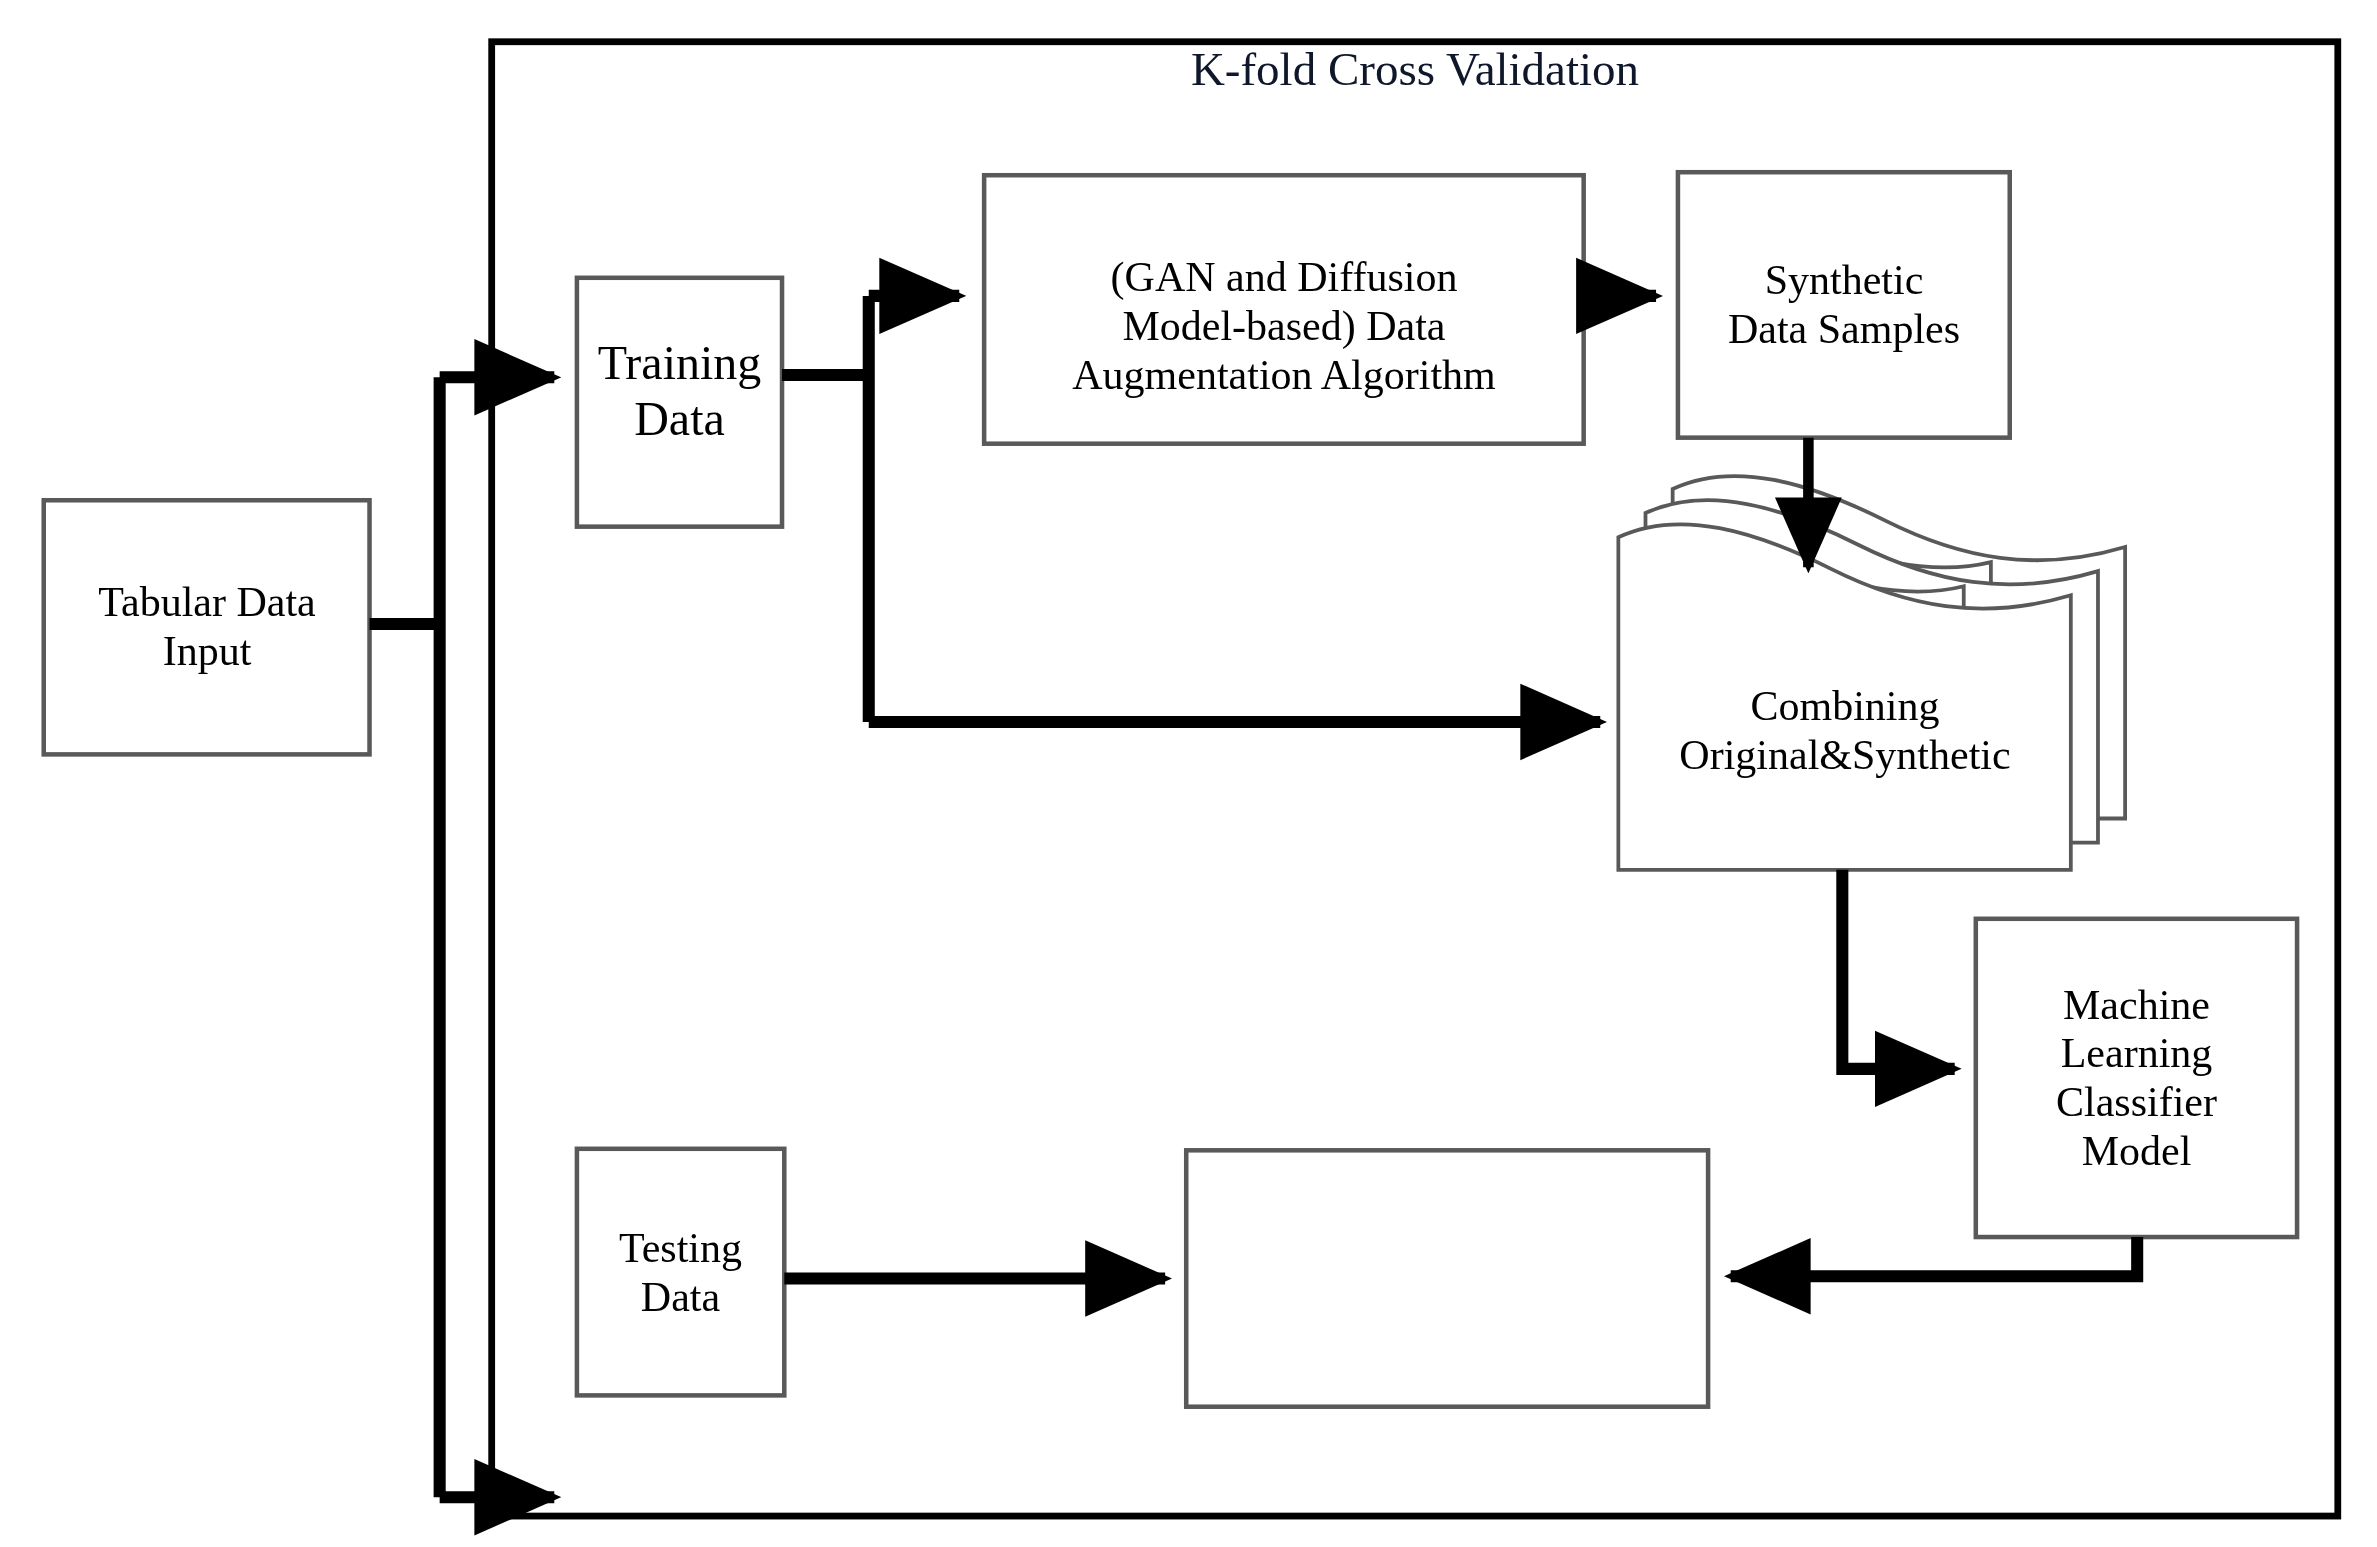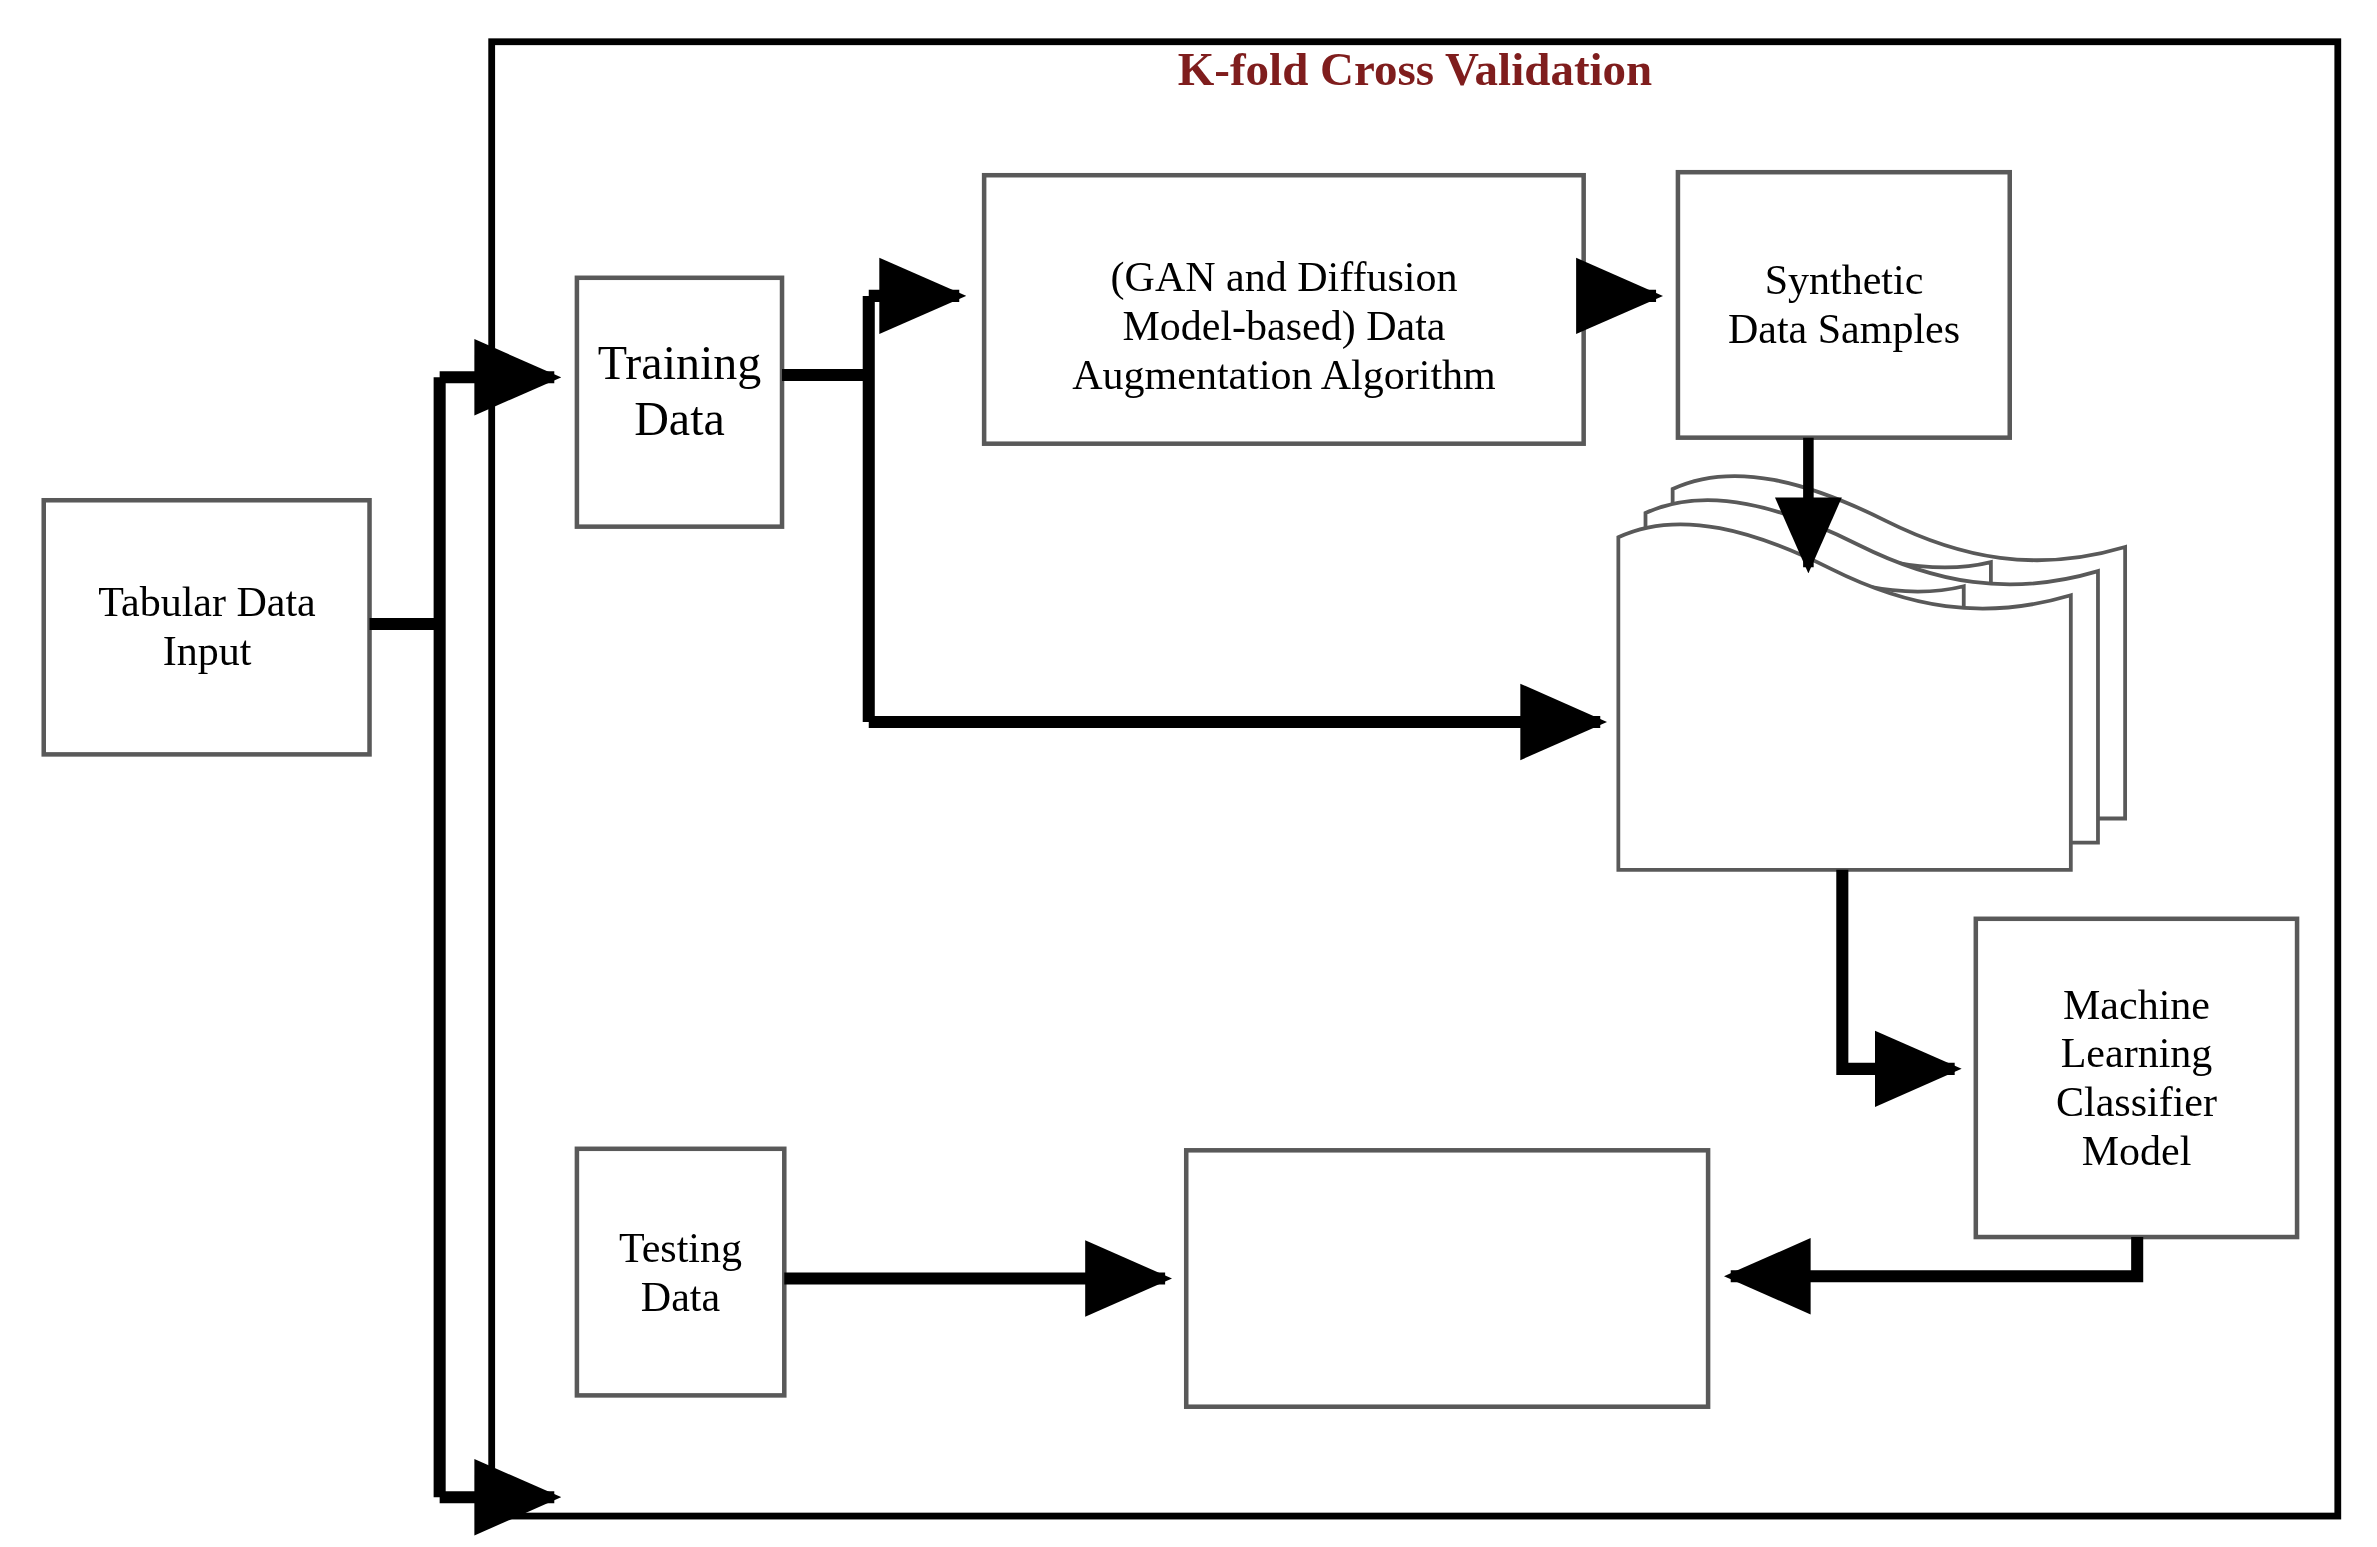--- a/index.html
+++ b/index.html
@@ -29,25 +29,24 @@
     text-align: center;
     color: #000000;
     line-height: 1.16;
     white-space: pre-line;
     pointer-events: none;
     font-weight: 400;
   }
   .title-label {
     position: absolute;
     text-align: center;
-    color: #7f1d1d;
+    color: #0f172a;
     font-size: 47px;
     line-height: 1.1;
     white-space: pre-line;
-    font-weight: bold;
   }
 </style>
 </head>
 <body>
 
 <div id="canvas">
 
   <svg id="diagram-svg" viewBox="0 0 3152 2052" xmlns="http://www.w3.org/2000/svg">
     <defs>
       <marker id="arrow" viewBox="0 0 10 10" refX="9.2" refY="5" markerWidth="7.2" markerHeight="7.2" orient="auto-start-reverse">
@@ -131,20 +130,22 @@
   <div class="node-label" style="left:577px; top:266px; width:205px; height:249px; font-size:48px;">Training
 Data</div>
 
   <div class="node-label" style="left:984px; top:192px; width:600px; height:269px; font-size:42px;">(GAN and Diffusion
 Model-based) Data
 Augmentation Algorithm</div>
 
   <div class="node-label" style="left:1678px; top:172px; width:332px; height:266px; font-size:42px;">Synthetic
 Data Samples</div>
 
+  <div class="node-label" style="left:1611px; top:603px; width:468px; height:256px; font-size:42px;">Combining
+Original&amp;Synthetic</div>
 
   <div class="node-label" style="left:1976px; top:919px; width:321px; height:318px; font-size:42px;">Machine
 Learning
 Classifier
 Model</div>
 
   <div class="node-label" style="left:577px; top:1149px; width:207px; height:247px; font-size:42px;text-align:center;">Testing
 Data</div>
 
 

